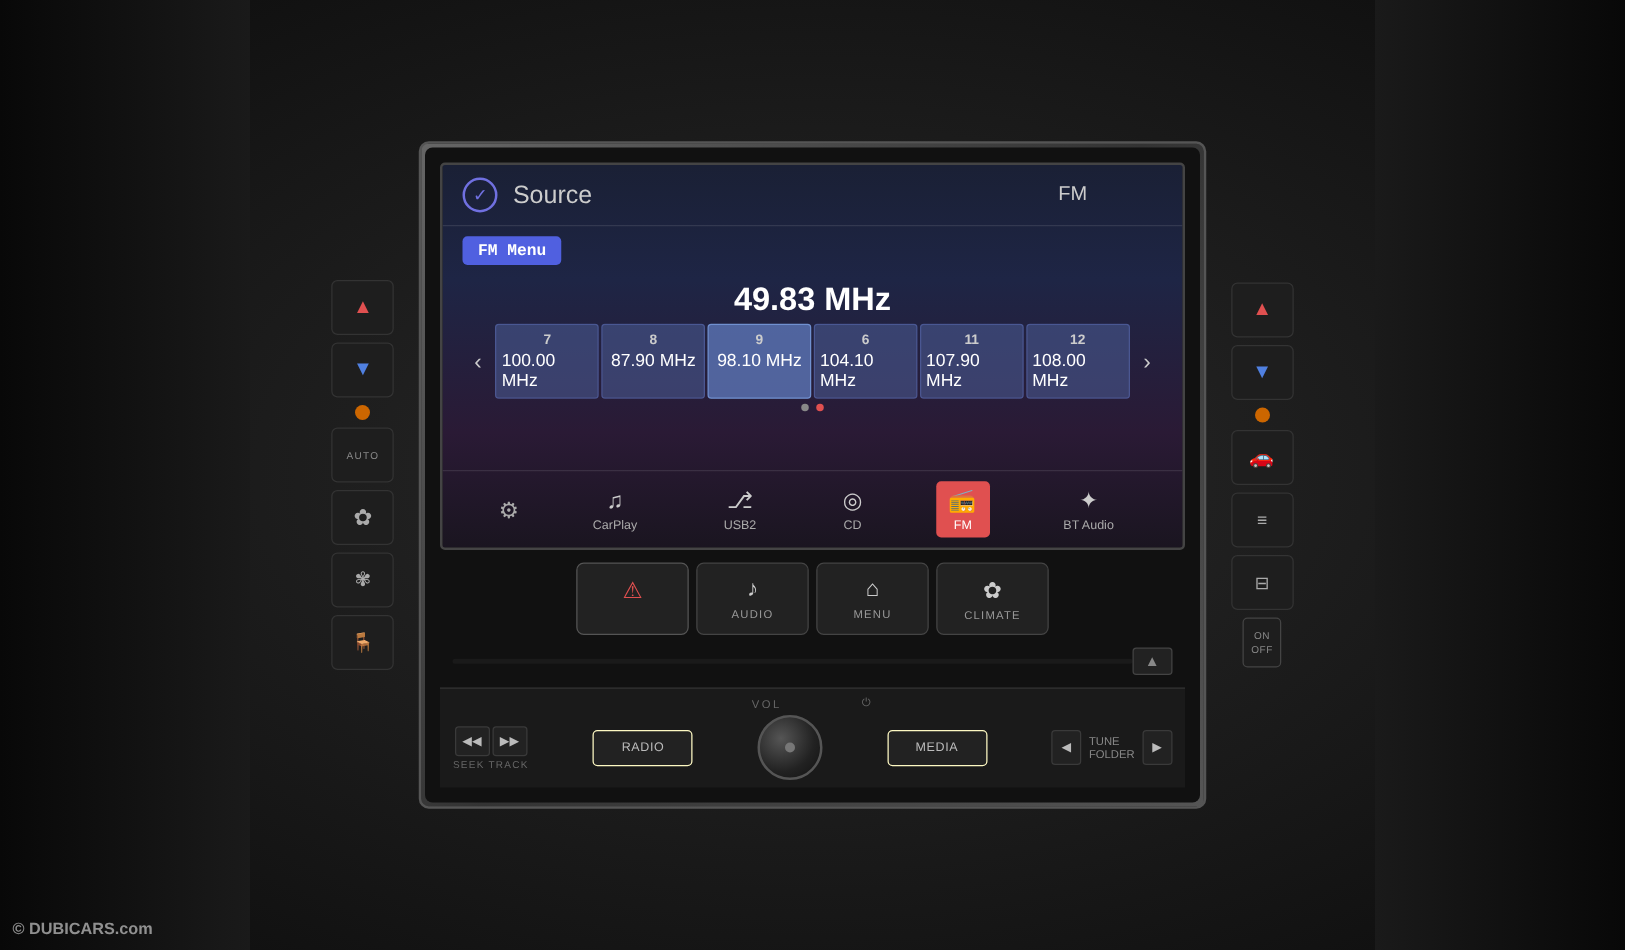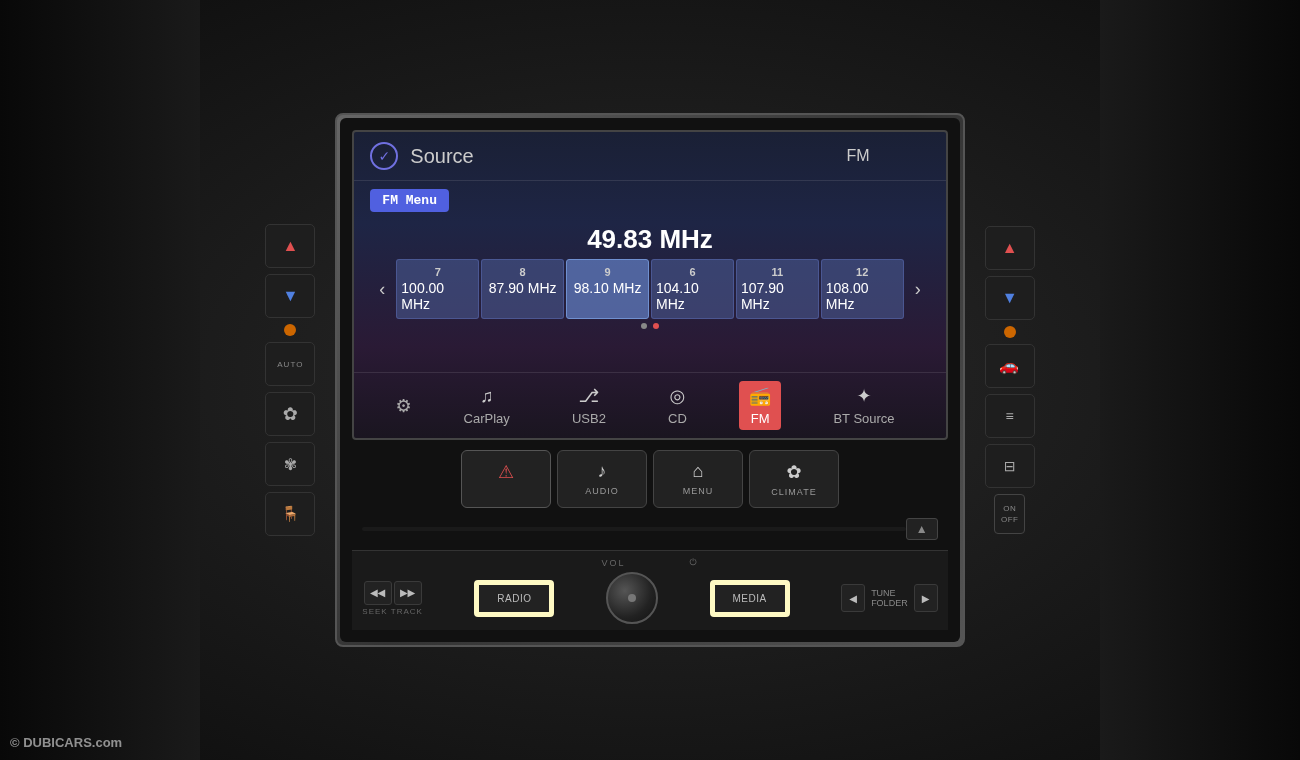--- a/index.html
+++ b/index.html
@@ -212,21 +212,21 @@
     }
 
     .source-icon-symbol {
       font-size: 18px;
       color: #ccc;
     }
 
     .source-icon-item.active .source-icon-symbol { color: white; }
 
     .source-icon-label {
-      font-size: 13px;
+      font-size: 10px;
       color: #aaa;
     }
 
     .source-icon-item.active .source-icon-label { color: white; }
 
     .settings-icon-item {
       font-size: 18px;
       color: #aaa;
       cursor: pointer;
     }
@@ -313,21 +313,21 @@
 
     .controls-row {
       display: flex;
       align-items: center;
       gap: 4px;
       justify-content: space-between;
     }
 
     .ctrl-btn {
       background: #222;
-      border: 5px solid #fef9c3;
+      border: 1px solid #fef9c3;
       border-radius: 4px;
       padding: 8px 12px;
       color: #bbb;
       font-size: 10px;
       text-align: center;
       cursor: pointer;
       letter-spacing: 0.5px;
     }
 
     .ctrl-btn.wide {
@@ -602,21 +602,21 @@
             <div class="source-icon-item">
               <span class="source-icon-symbol">◎</span>
               <span class="source-icon-label">CD</span>
             </div>
             <div class="source-icon-item active">
               <span class="source-icon-symbol">📻</span>
               <span class="source-icon-label">FM</span>
             </div>
             <div class="source-icon-item">
               <span class="source-icon-symbol">✦</span>
-              <span class="source-icon-label">BT Source</span>
+              <span class="source-icon-label">BT Audio</span>
             </div>
           </div>
         </div>
 
         <div class="bottom-buttons">
           <div class="bottom-btn hazard">
             <span class="bottom-btn-icon" style="color:#e05050;">⚠</span>
           </div>
           <div class="bottom-btn">
             <span class="bottom-btn-icon">♪</span>

